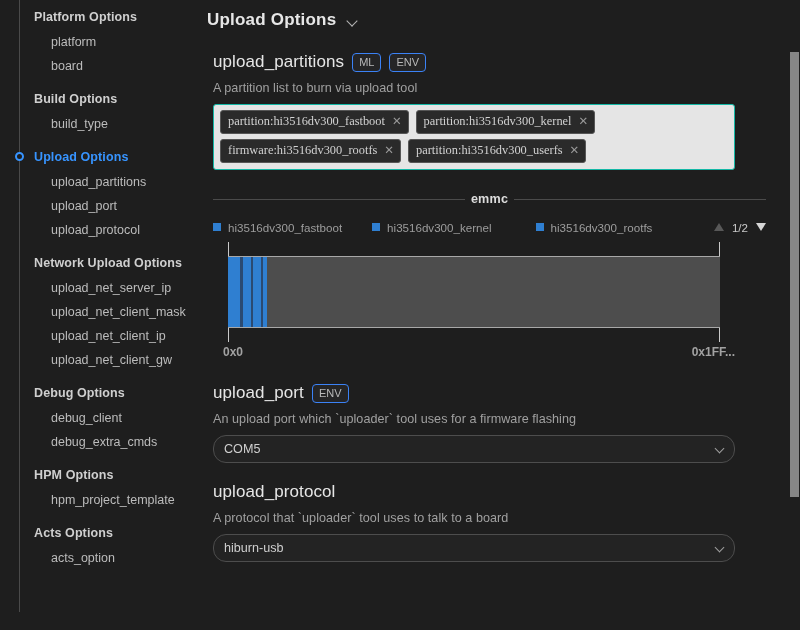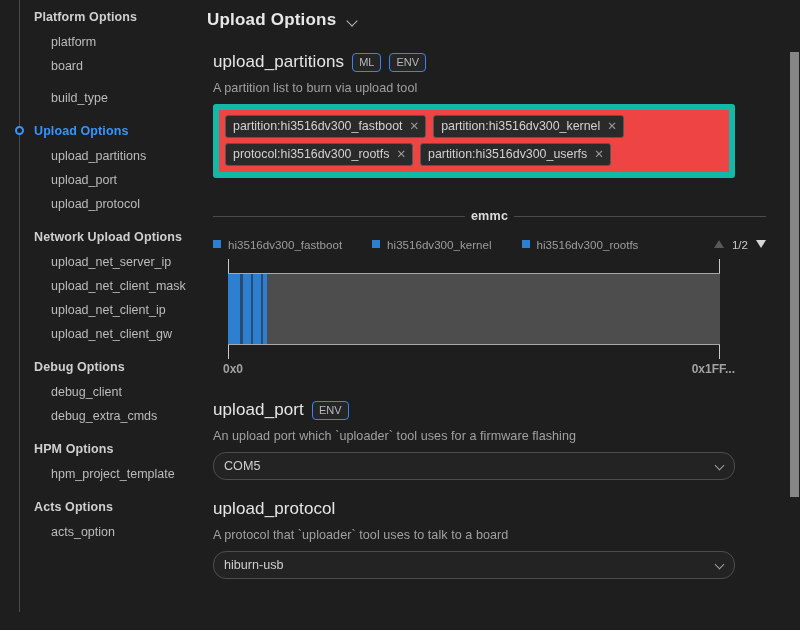--- a/index.html
+++ b/index.html
@@ -146,29 +146,30 @@
   .prop-desc {
     font-size: 12.6px;
     color: #a0a0a0;
     margin-top: 9px;
     letter-spacing: 0.05px;
   }
 
   
   .chips-box {
     margin-top: 9px;
-    border: 6px solid #14b8a6;
+    border: 1px solid #14b8a6;
     border-radius: 3px;
-    background: #ef4444;
+    background: #e5e5e5;
     padding: 5px 6px 6px 6px;
     display: flex;
     flex-wrap: wrap;
     gap: 5px 7px;
     width: 522px;
     box-sizing: border-box;
+    font-family: Liberation Serif, serif;
   }
   .chip {
     display: inline-flex;
     align-items: center;
     gap: 7px;
     border: 1px solid #565656;
     border-radius: 3px;
     background: #2a2a2a;
     padding: 3px 6px 4px 7px;
     font-size: 12.4px;
@@ -179,21 +180,21 @@
     color: #9a9a9a;
     font-size: 11.5px;
     line-height: 11px;
   }
 
   
   .emmc-bar {
     display: flex;
     align-items: center;
     gap: 6px;
-    margin-top: 31px;
+    margin-top: 22px;
     padding: 0 4px 0 0;
   }
   .emmc-line {
     flex: 1;
     height: 1px;
     background: #4b4b4b;
   }
   .emmc-label {
     font-size: 12.6px;
     font-weight: bold;
@@ -345,20 +346,23 @@
 
   <div class="sidebar">
     <div class="sidebar-rail"></div>
     <div class="nav" id="nav">
         <div class="nav-row">
           <div class="nav-group-title">Platform Options</div>
         </div>
         <div class="nav-item">platform</div>
         <div class="nav-item">board</div>
         <div class="spacer-sm"></div>
+        <div class="nav-row">
+          <div class="nav-group-title">Build Options</div>
+        </div>
         <div class="nav-item">build_type</div>
         <div class="spacer-sm"></div>
         <div class="nav-row">
           <span class="nav-marker" style="top: 8px;"></span>
           <div class="nav-group-title active">Upload Options</div>
         </div>
         <div class="nav-item">upload_partitions</div>
         <div class="nav-item">upload_port</div>
         <div class="nav-item">upload_protocol</div>
         <div class="spacer-sm"></div>
@@ -407,41 +411,41 @@
       <div class="chips-box" id="chips-box">
           <span class="chip">
             <span>partition:hi3516dv300_fastboot</span>
             <span class="chip-x">✕</span>
           </span>
           <span class="chip">
             <span>partition:hi3516dv300_kernel</span>
             <span class="chip-x">✕</span>
           </span>
           <span class="chip">
-            <span>protocol:hi3516dv300_rootfs</span>
+            <span>firmware:hi3516dv300_rootfs</span>
             <span class="chip-x">✕</span>
           </span>
           <span class="chip">
             <span>partition:hi3516dv300_userfs</span>
             <span class="chip-x">✕</span>
           </span>
         </div>
 
       <div class="emmc-bar">
         <div class="emmc-line"></div>
         <div class="emmc-label">emmc</div>
         <div class="emmc-line"></div>
       </div>
 
       <div class="legend">
         <div class="legend-item" style="margin-right:30px">
           <span class="legend-sw"></span>
           <span>hi3516dv300_fastboot</span>
         </div>
-        <div class="legend-item" style="margin-right:30px">
+        <div class="legend-item" style="margin-right:44px">
           <span class="legend-sw"></span>
           <span>hi3516dv300_kernel</span>
         </div>
         <div class="legend-item">
           <span class="legend-sw"></span>
           <span>hi3516dv300_rootfs</span>
         </div>
         <div class="legend-pager">
           <span class="tri-up"></span>
           <span>1/2</span>

